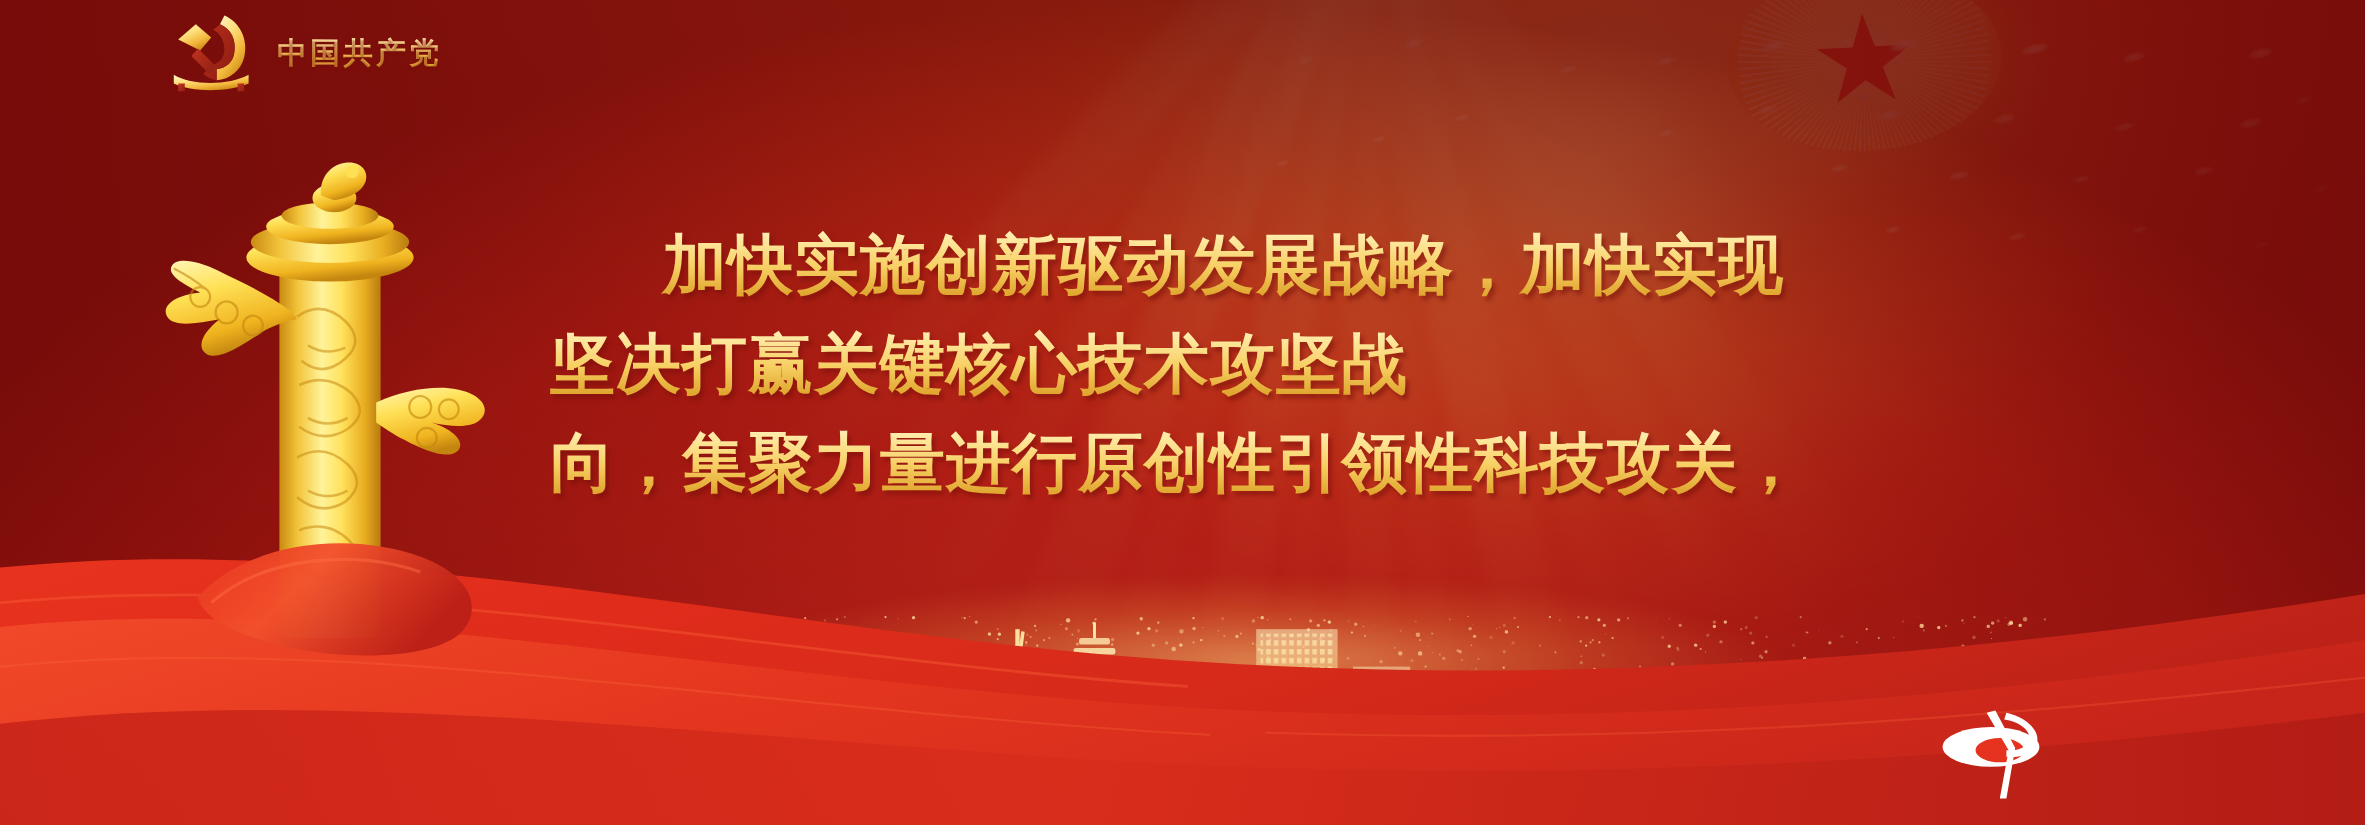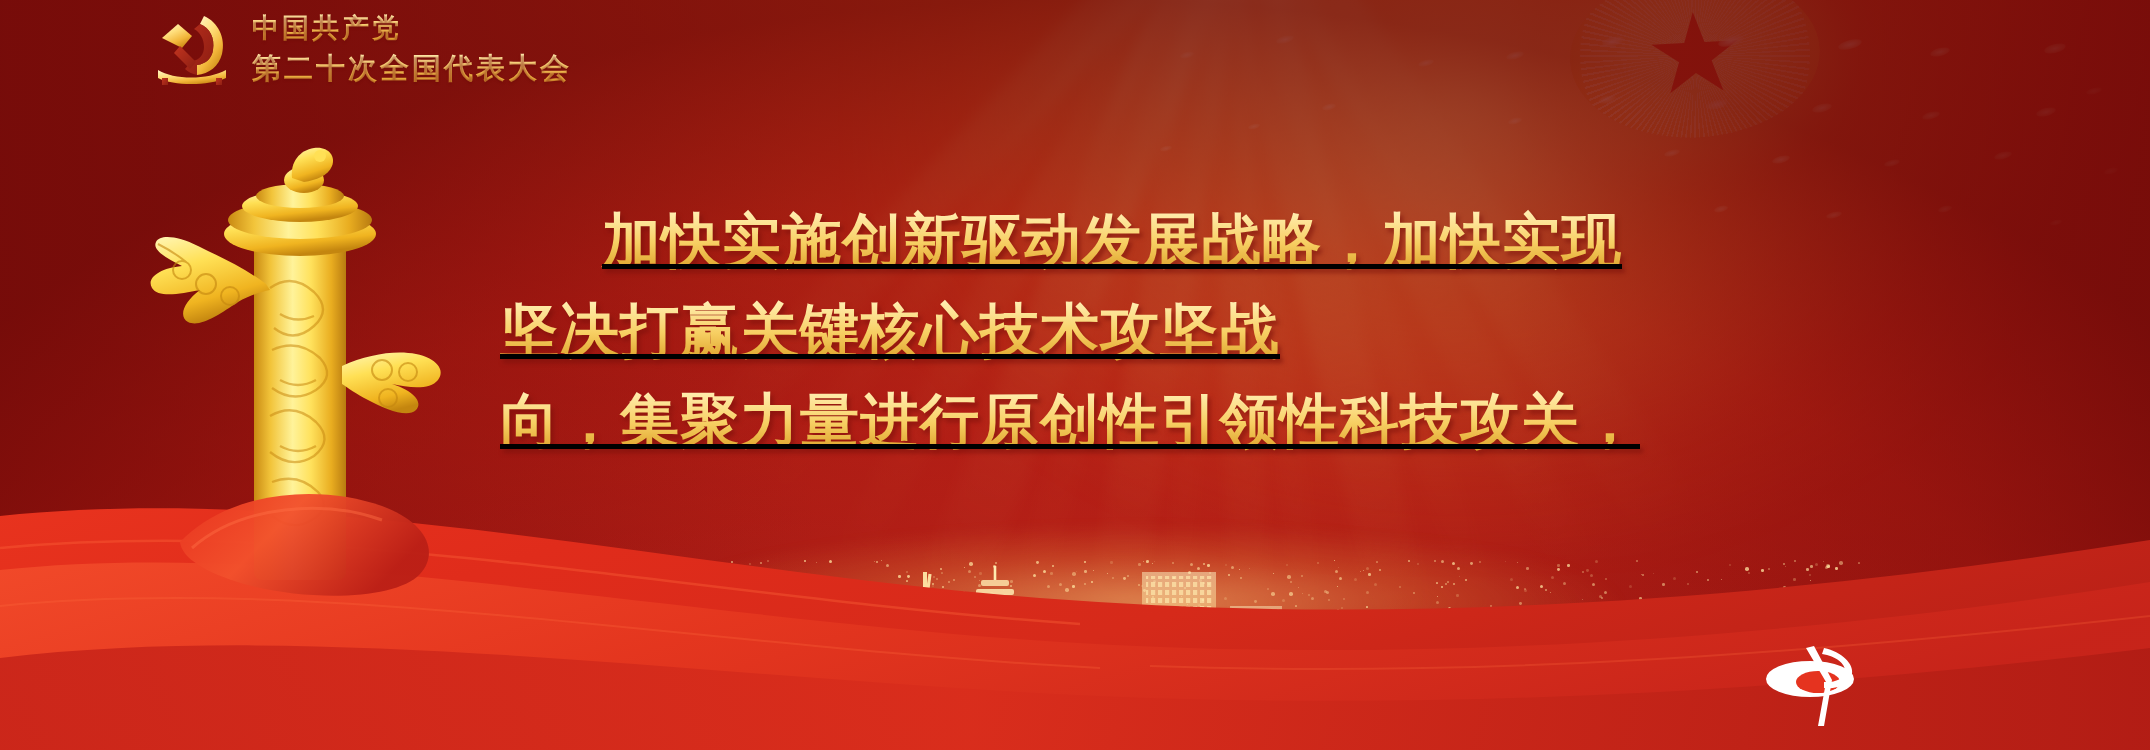--- a/index.html
+++ b/index.html
@@ -110,21 +110,20 @@
   .congress-line.l1{ font-size:27px; }
   .congress-line.l2{ font-size:29px; }
 
   
   .huabiao{ position:absolute; left:120px; top:138px; width:350px; height:470px; }
 
   
   .headline{
     position:absolute; left:500px; top:196px;
     width:1260px;
-    text-decoration:underline;
   }
   .hl-line{
     font-family:"DejaVu Sans","Liberation Sans",sans-serif;
     font-weight:bold;
     font-size:59px;
     line-height:90px;
     letter-spacing:1px;
     white-space:nowrap;
     background:linear-gradient(180deg,#fffae0 0%,#ffeaa6 22%,#f7cf63 52%,#e0a62f 80%,#c98a1c 100%);
     -webkit-background-clip:text; background-clip:text;
@@ -936,21 +935,20 @@
 
         <path d="M28 34 L44 50 L38 57 L22 41 Z" fill="url(#em-dark)"></path>
 
         <path d="M6 58 C22 68 56 68 74 58 L74 66 C56 74 22 74 6 66 Z" fill="url(#em-gold)"></path>
         <path d="M10 66 L16 66 L16 73 L10 73 Z" fill="url(#em-dark)"></path>
         <path d="M64 66 L70 66 L70 73 L64 73 Z" fill="url(#em-dark)"></path>
       </svg>
     </div>
     <div class="congress-text">
       <div class="congress-line l1">中国共产党</div>
-      <div class="congress-line l2">第二十次全国代表大会</div>
     </div>
   </div>
 
   <div class="headline">
     <div class="hl-line indent">加快实施创新驱动发展战略，加快实现</div>
     <div class="hl-line">坚决打赢关键核心技术攻坚战</div>
     <div class="hl-line">向，集聚力量进行原创性引领性科技攻关，</div>
   </div>
 
   <div class="yuchai">

